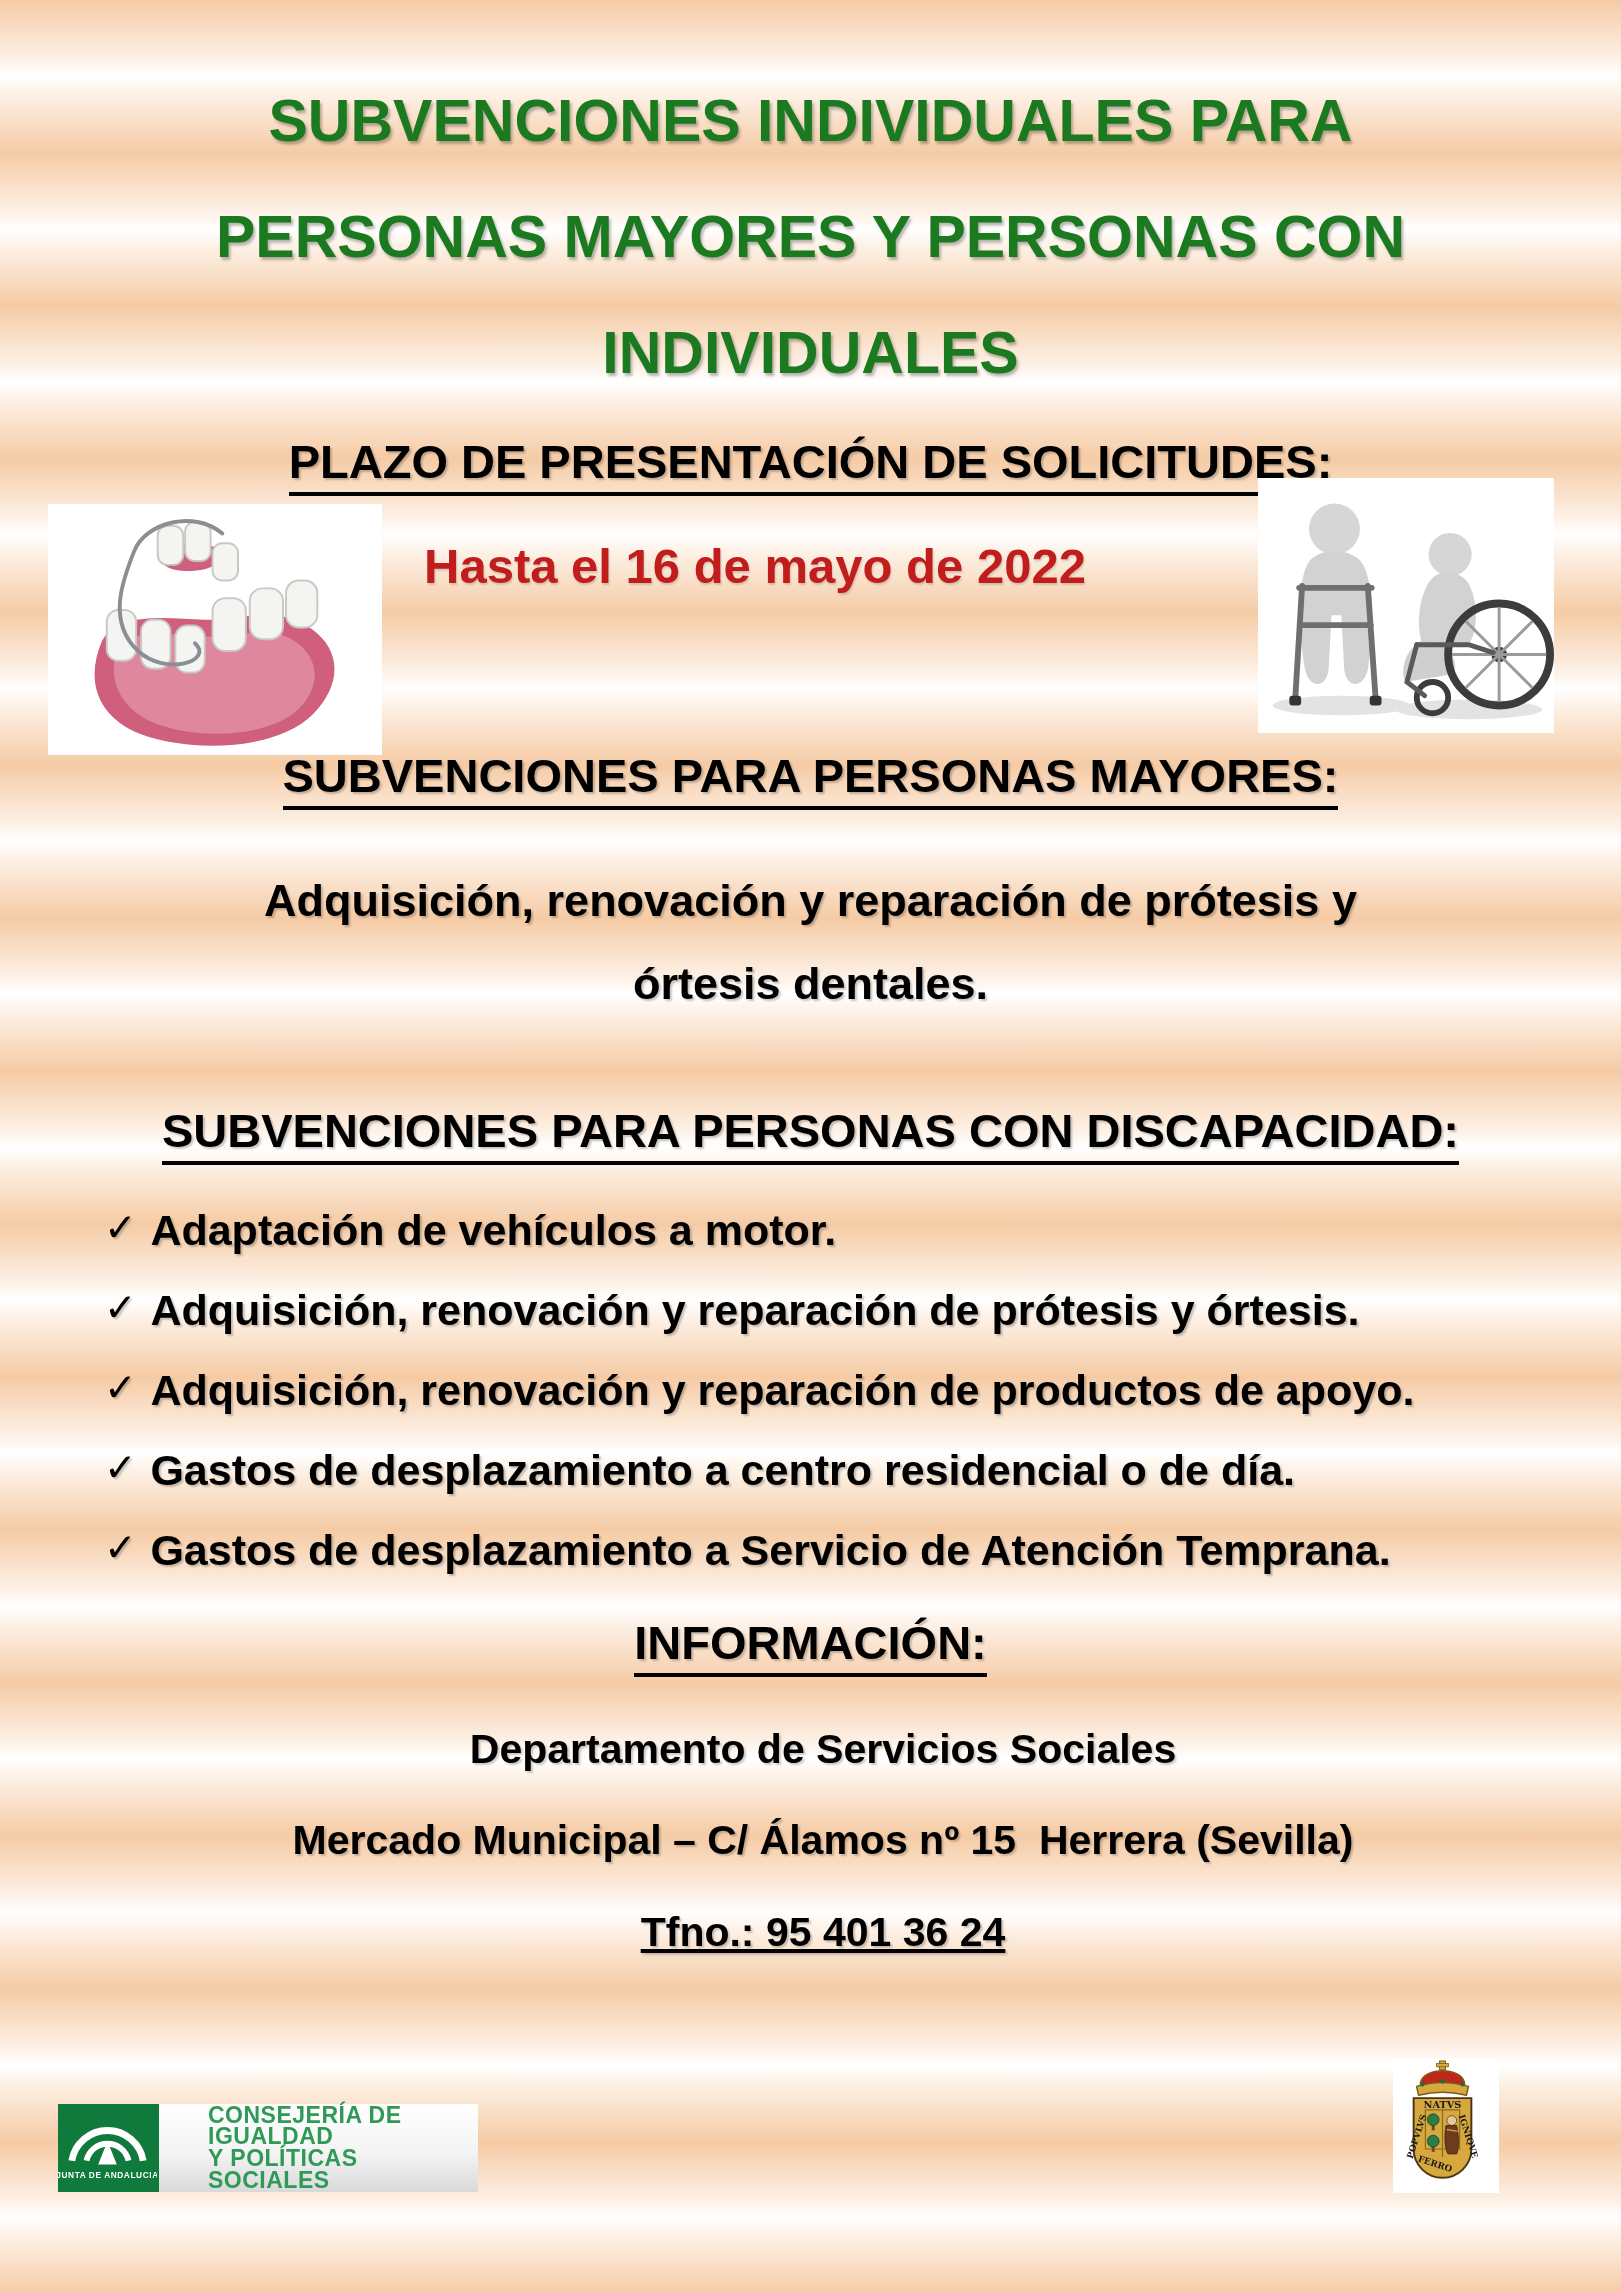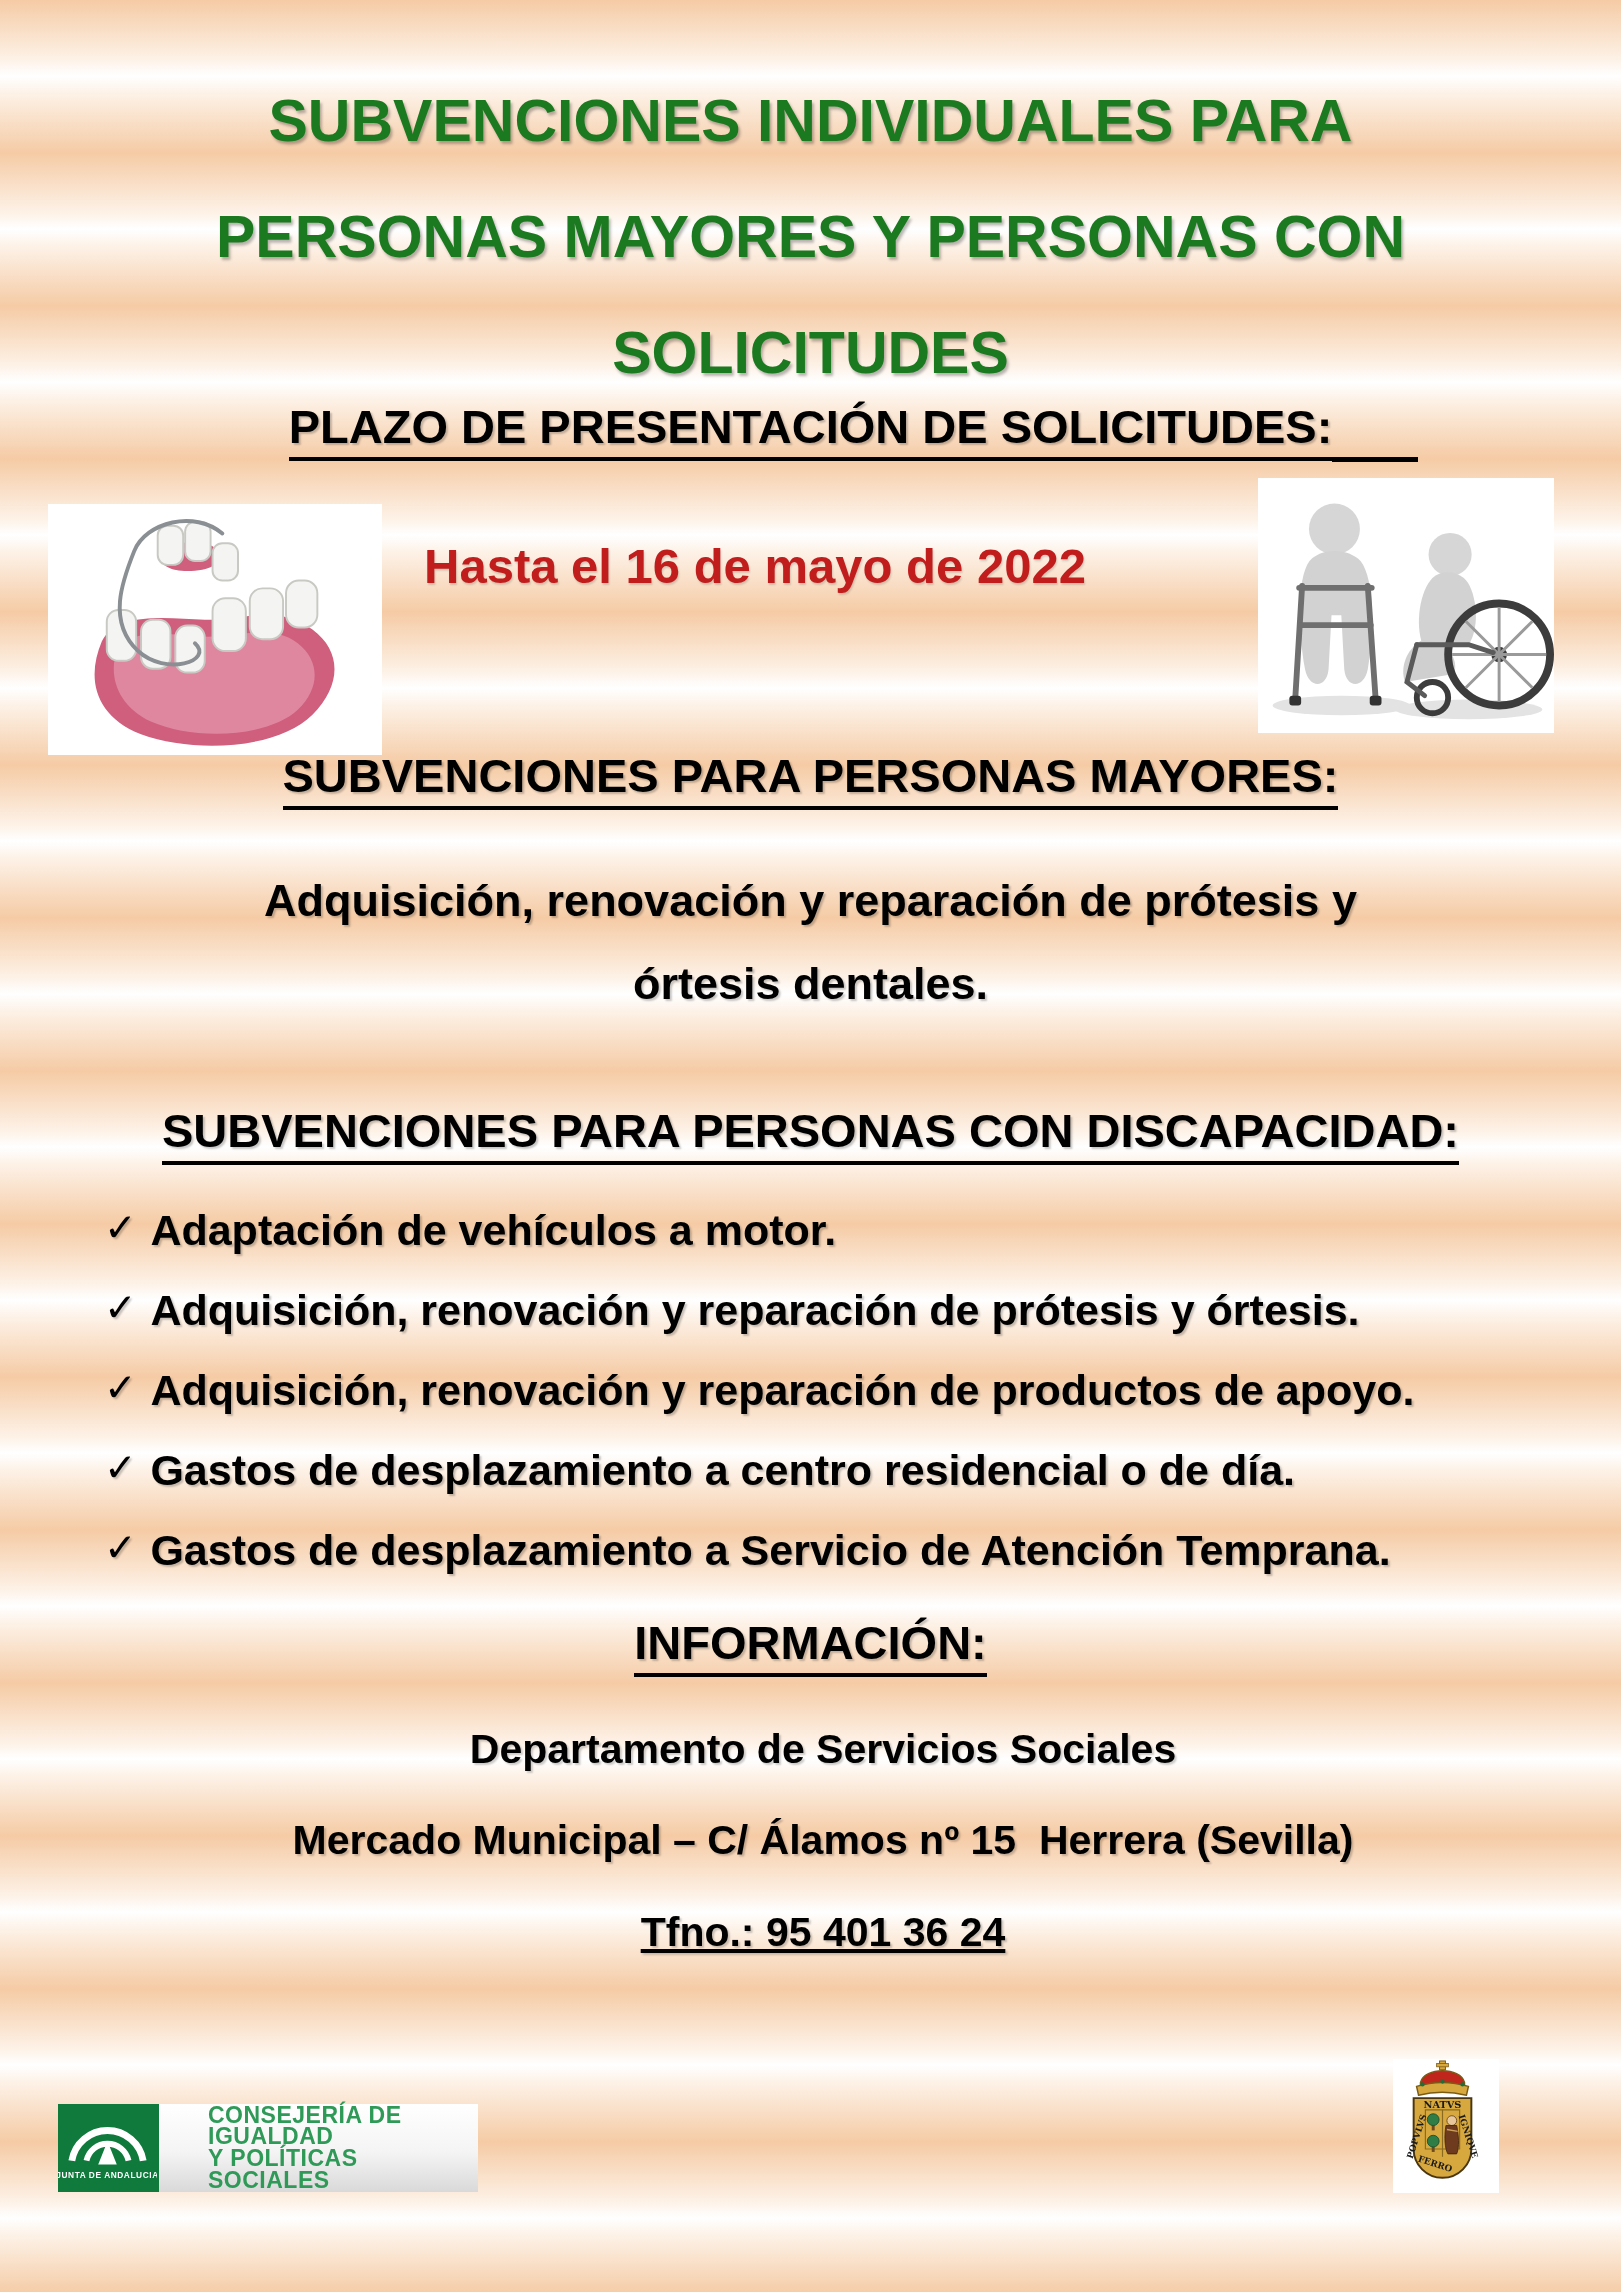--- a/index.html
+++ b/index.html
@@ -89,24 +89,24 @@
   svg { display:block; }
 </style>
 </head>
 <body>
 
 <div class="page">
 
   <div class="title">
     <div>SUBVENCIONES INDIVIDUALES PARA</div>
     <div>PERSONAS MAYORES Y PERSONAS CON</div>
-    <div>SOLICITUDES</div>
-  </div>
-
-  <div class="heading" style="top:400px;">
+    <div>INDIVIDUALES</div>
+  </div>
+
+  <div class="heading" style="top:435px;">
     <span class="u ext">PLAZO DE PRESENTACIÓN DE SOLICITUDES:</span>
   </div>
 
   <div class="photo" style="left:48px; top:504px; width:334px; height:251px;">
     <svg width="334" height="251" viewBox="0 0 341 256">
 
       <path d="M55 140 C40 175 45 215 95 235 C150 255 235 250 270 215 C300 185 300 150 270 128 C230 100 200 120 160 118 C120 116 70 110 55 140 Z" fill="#cf5f7d"></path>
       <path d="M70 150 C62 175 70 205 105 222 C150 242 225 238 255 210 C278 188 278 160 255 142 C225 120 190 138 155 135 C120 132 80 128 70 150 Z" fill="#e087a0"></path>
 
       <g fill="#f4f4f2" stroke="#c9c9c4" stroke-width="2">

